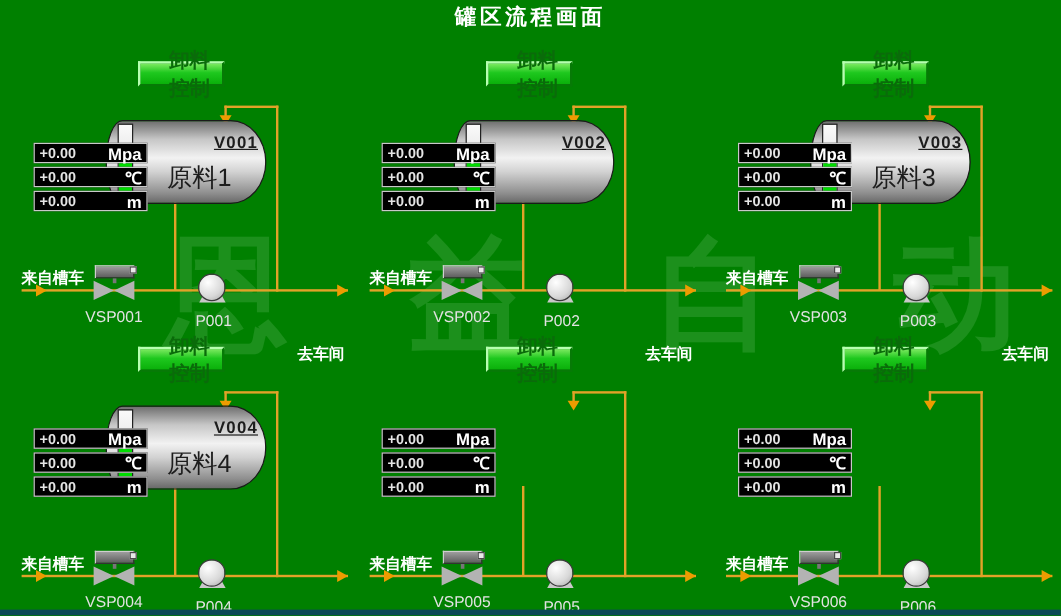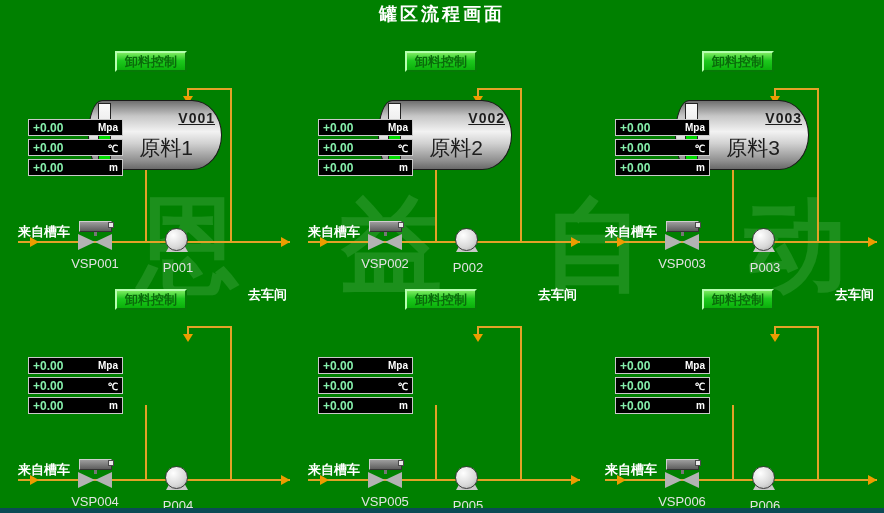--- a/index.html
+++ b/index.html
@@ -28,41 +28,41 @@
   .arrow-start{left:20px;top:192px;border-top:5px solid transparent;
     border-bottom:5px solid transparent;border-left:9px solid #ed9c00;}
   .arrow-end{left:271px;top:192px;border-top:5px solid transparent;
     border-bottom:5px solid transparent;border-left:9px solid #ed9c00;}
 
   
   .ctl-btn{position:absolute;left:105px;top:6px;width:72px;height:21px;
     background:linear-gradient(#7cea60,#1ec81e 45%,#0ab00a);
     border-top:2px solid #b6ffb0;border-left:2px solid #b6ffb0;
     border-right:2px solid #067a06;border-bottom:2px solid #067a06;
-    color:#0a6b0a;font-weight:bold;font-size:13px;
-    display:flex;align-items:center;justify-content:center;cursor:pointer;box-sizing:border-box;}
+    color:#0a6b0a;font-weight:bold;font-size:17px;
+    display:flex;align-items:center;justify-content:center;cursor:pointer;box-sizing:border-box;padding-left:24px;}
 
   
   .tank{position:absolute;left:78px;top:55px;width:132px;height:68px;
     border:1px solid #1a1a1a;
     border-radius:16px 34px 34px 16px / 40px 40px 40px 40px;
     background:linear-gradient(#6f6f6f 0%,#c6c6c6 22%,#f2f2f2 45%,#d2d2d2 62%,#8f8f8f 88%,#696969 100%);}
   .level{position:absolute;left:9px;top:2px;bottom:2px;width:11px;
     border:1px solid #222;background:linear-gradient(#fafafa,#cccccc);}
   .level-fill{position:absolute;bottom:0;left:0;right:0;height:55%;background:#00dd00;}
   .tank-text{position:absolute;left:28px;right:6px;top:9px;text-align:center;color:#1d1d1d;}
   .tank-id{font-size:14px;font-weight:bold;text-decoration:underline;letter-spacing:1px;text-align:right;}
   .tank-name{font-size:21px;margin-top:8px;}
 
   
   .gauges{position:absolute;left:18px;top:74px;width:95px;}
   .gauge{height:15px;background:#000;border:1px solid #c9c9c9;margin-bottom:3px;
     display:flex;align-items:center;justify-content:space-between;padding:0 4px;}
-  .gauge .val{color:#86efac;font-weight:bold;font-size:12px;}
-  .gauge .gunit{color:#ffffff;font-weight:bold;font-size:10px;}
+  .gauge .val{color:#e5e5e5;font-weight:bold;font-size:12px;}
+  .gauge .gunit{color:#ffffff;font-weight:bold;font-size:14px;}
 
   
   .valve{position:absolute;left:62px;top:175px;width:48px;height:28px;cursor:pointer;}
   .v-act{position:absolute;left:7px;top:1px;width:33px;height:11px;
     background:linear-gradient(#9d9d9d,#5e5e5e);
     border:1px solid #333;border-top-color:#cfcfcf;border-left-color:#cfcfcf;box-sizing:border-box;}
   .v-ind{position:absolute;left:36px;top:2px;width:6px;height:6px;background:#e9e9e9;border:1px solid #4a4a4a;box-sizing:border-box;}
   .v-stem{position:absolute;left:22px;top:12px;width:3px;height:4px;background:#777;}
   .v-tri-l{position:absolute;left:6px;top:14px;width:0;height:0;
     border-top:8px solid transparent;border-bottom:8px solid transparent;border-left:17px solid #b3b3b3;}
@@ -157,21 +157,20 @@
     <div class="pp pipe-main"></div>
     <div class="arr arrow-start"></div>
     <div class="arr arrow-end"></div>
 
     <div class="tank">
       <div class="level">
         <div class="level-fill" style="height: 58%;"></div>
       </div>
       <div class="tank-text">
         <div class="tank-id">V002</div>
-        <div class="tank-name">原料2</div>
       </div>
     </div>
 
     <div class="gauges">
       <div class="gauge">
         <span class="val">+0.00</span>
         <span class="gunit">Mpa</span>
       </div>
       <div class="gauge">
         <span class="val">+0.00</span>
@@ -263,20 +262,29 @@
 
     <div class="pp pipe-top-h"></div>
     <div class="pp pipe-right-v"></div>
     <div class="pp pipe-drop"></div>
     <div class="arr arrow-down"></div>
     <div class="pp pipe-tank-v"></div>
     <div class="pp pipe-main"></div>
     <div class="arr arrow-start"></div>
     <div class="arr arrow-end"></div>
 
+    <div class="tank">
+      <div class="level">
+        <div class="level-fill" style="height: 60%;"></div>
+      </div>
+      <div class="tank-text">
+        <div class="tank-id">V004</div>
+        <div class="tank-name">原料4</div>
+      </div>
+    </div>
 
     <div class="gauges">
       <div class="gauge">
         <span class="val">+0.00</span>
         <span class="gunit">Mpa</span>
       </div>
       <div class="gauge">
         <span class="val">+0.00</span>
         <span class="gunit">℃</span>
       </div>

